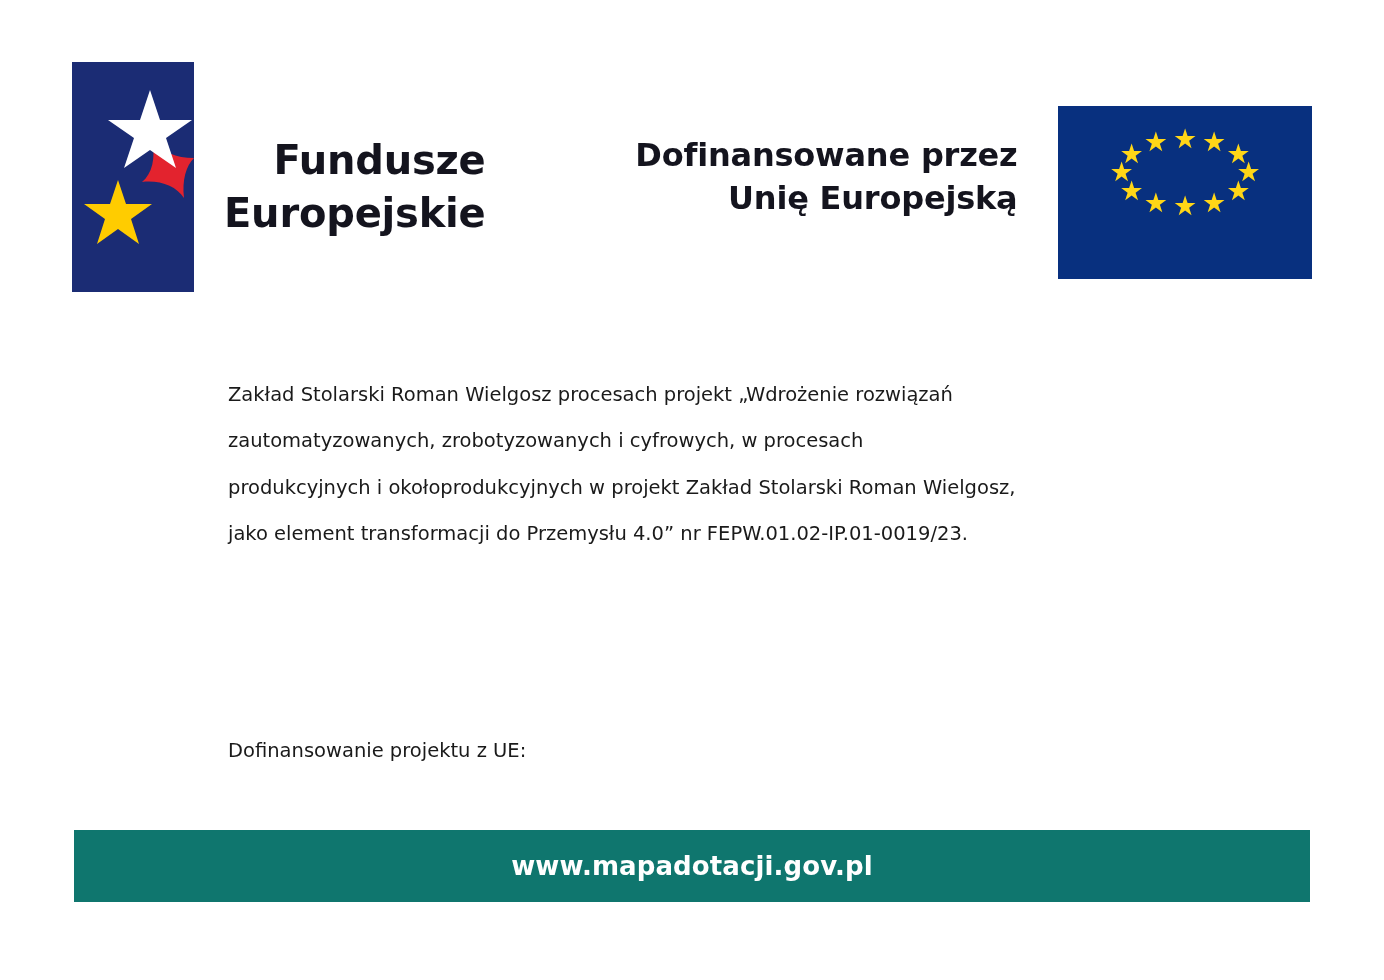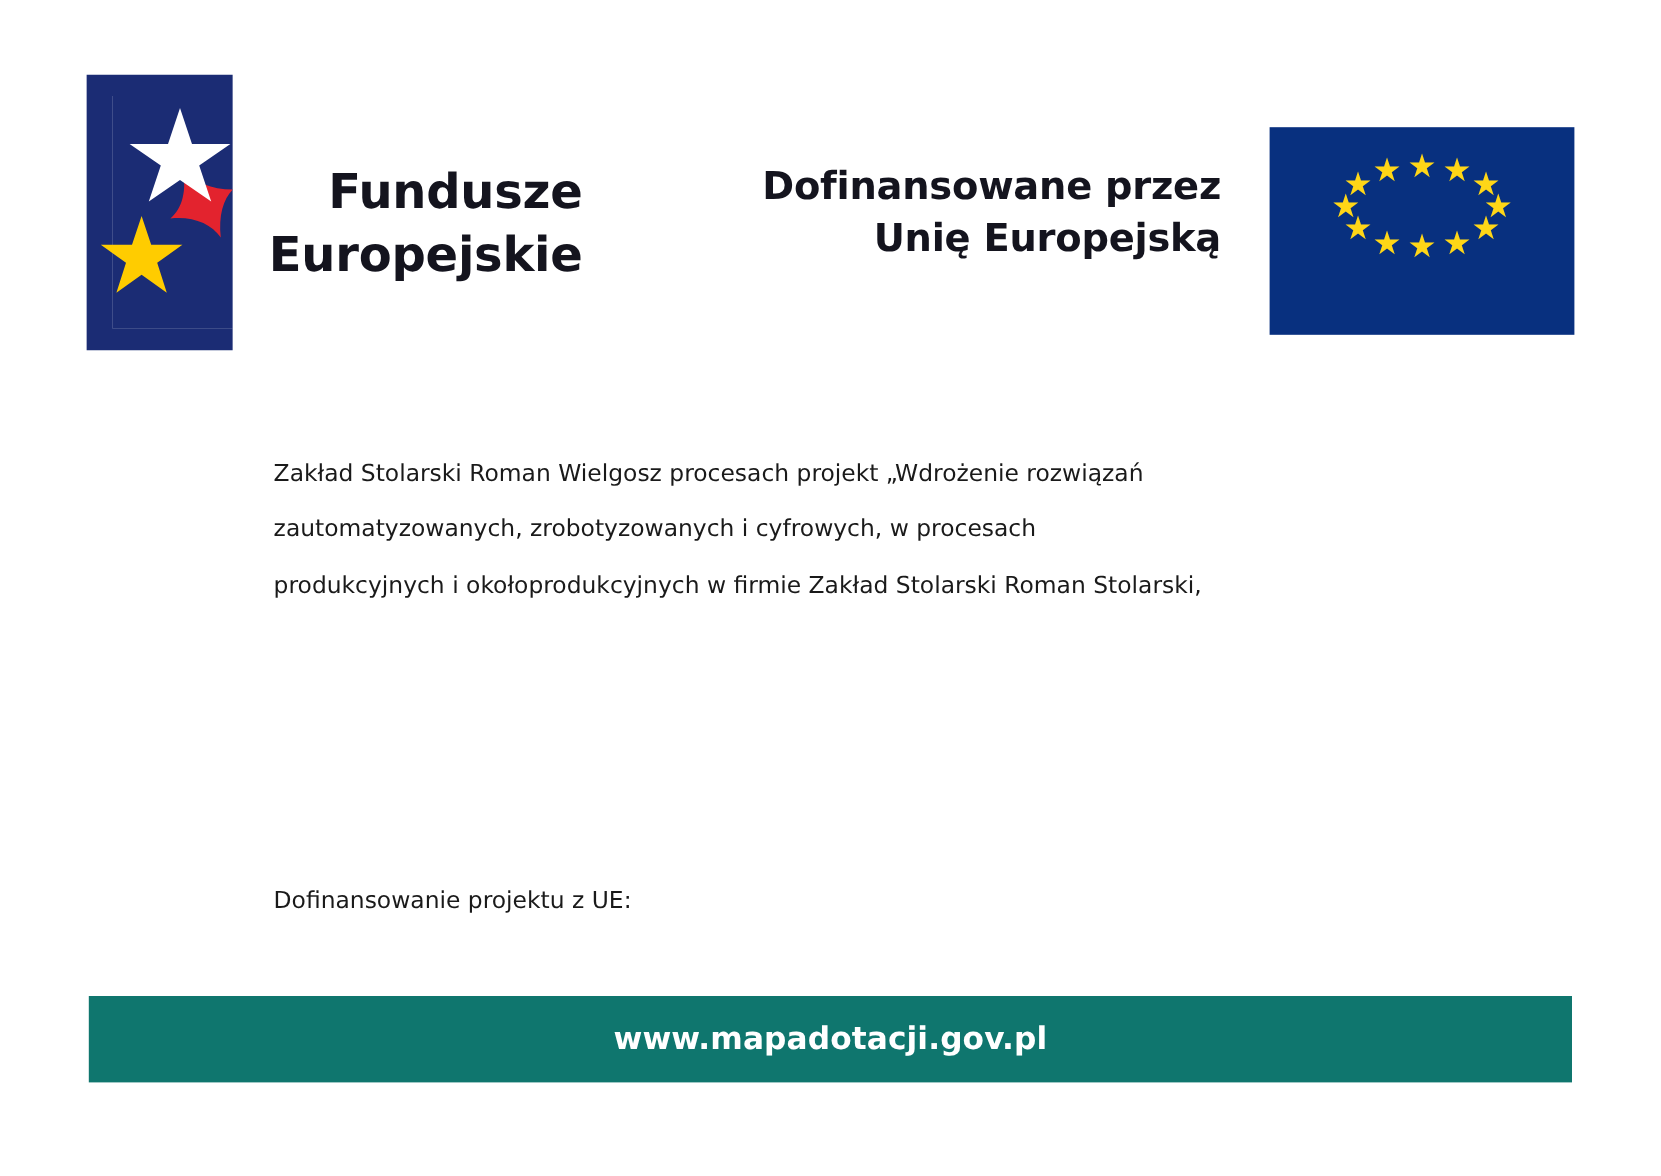--- a/index.html
+++ b/index.html
@@ -201,21 +201,22 @@
         </div>
       <div class="star" style="left:38.5%;top:21%;">
           <span>★</span>
         </div>
     </div>
   </div>
 
   <div class="body-text">
     <div>Zakład Stolarski Roman Wielgosz procesach projekt „Wdrożenie rozwiązań</div>
     <div>zautomatyzowanych, zrobotyzowanych i cyfrowych, w procesach</div>
-    <div>produkcyjnych i okołoprodukcyjnych w firmie Zakład Stolarski Roman Stolarski,</div>
+    <div>produkcyjnych i okołoprodukcyjnych w projekt Zakład Stolarski Roman Wielgosz,</div>
+    <div class="last-line">jako element transformacji do Przemysłu 4.0” nr FEPW.01.02-IP.01-0019/23.</div>
   </div>
 
   <div class="funding-block">
     <div>Dofinansowanie projektu z UE:</div>
   </div>
 
   <div class="footer-bar">
     <span class="url">www.mapadotacji.gov.pl</span>
   </div>
 

